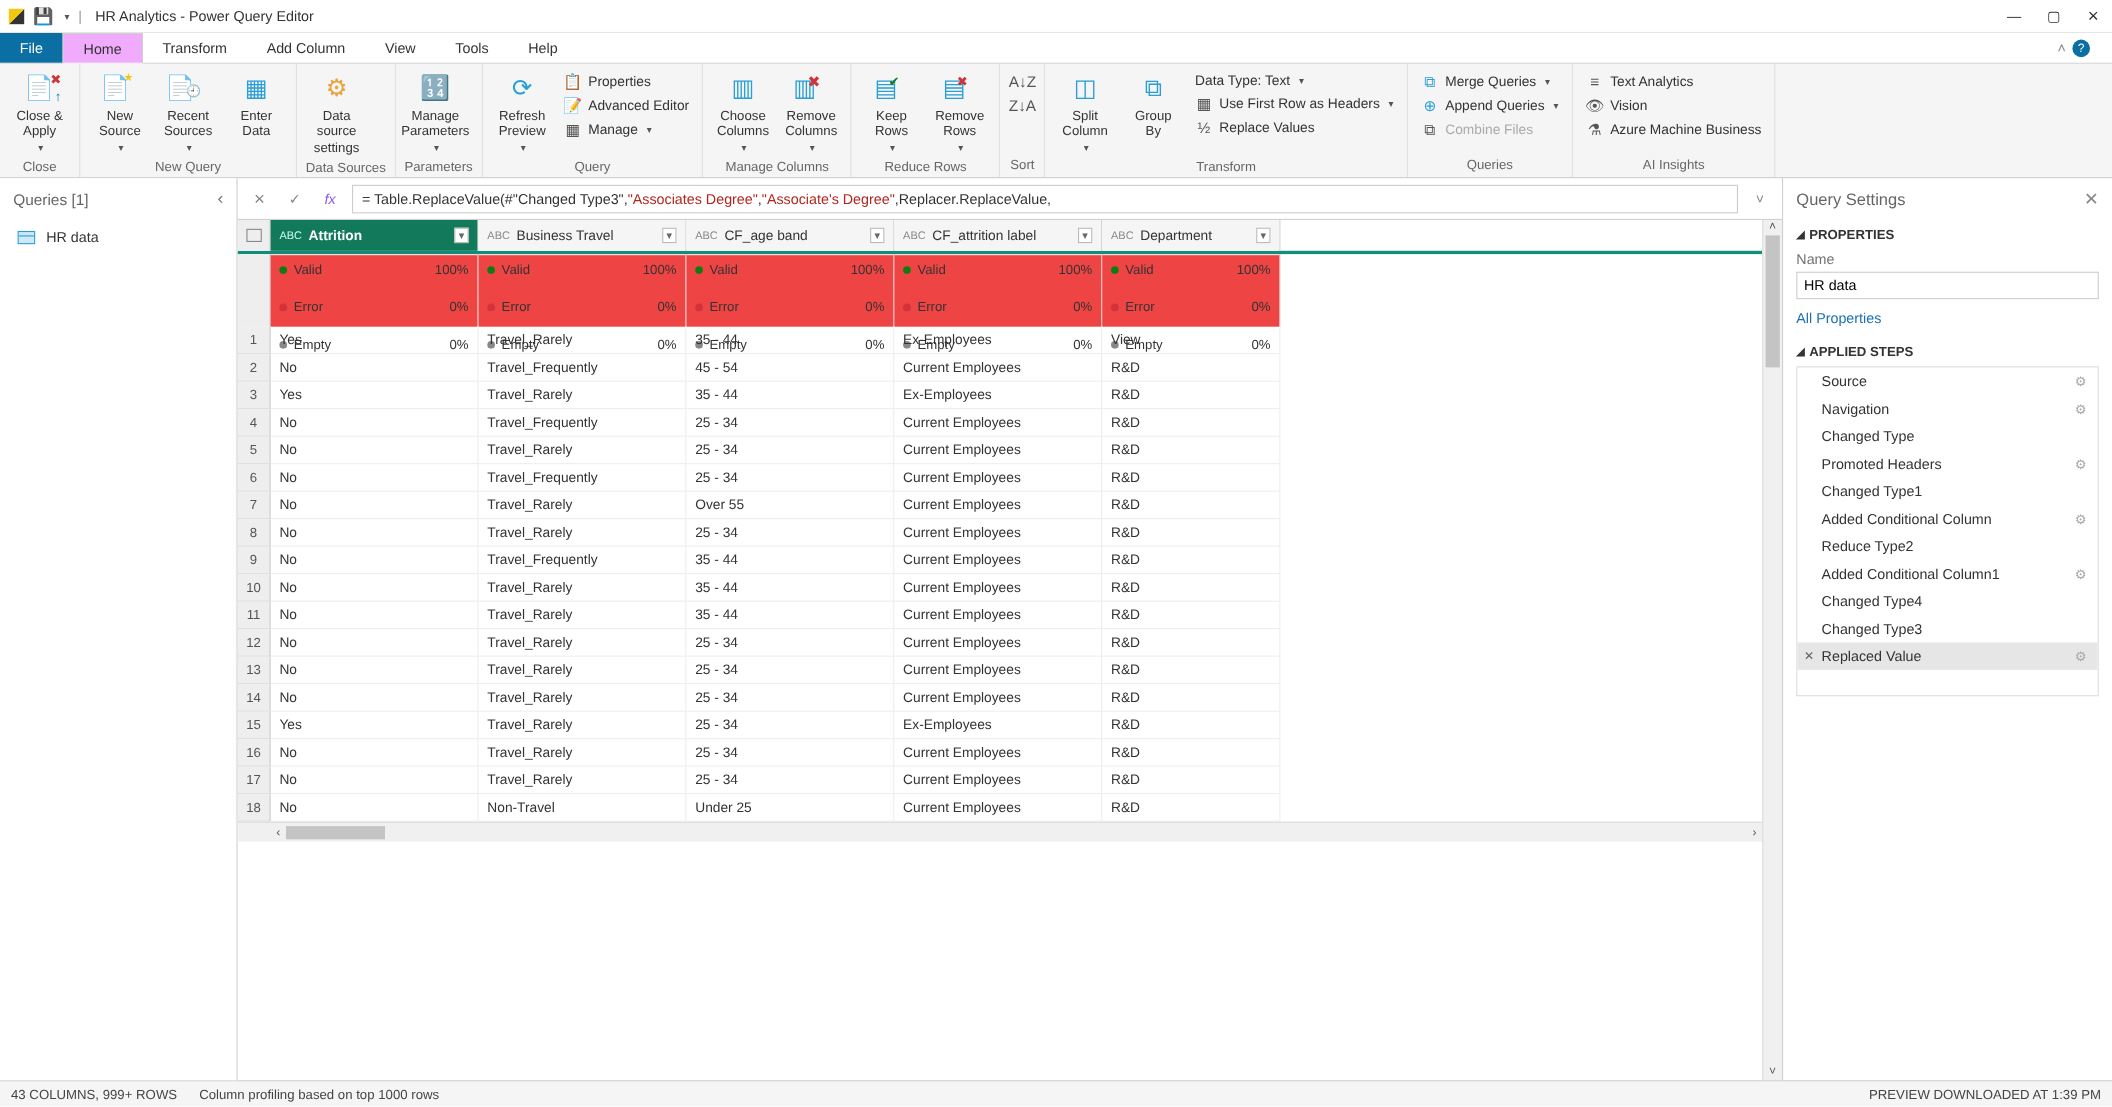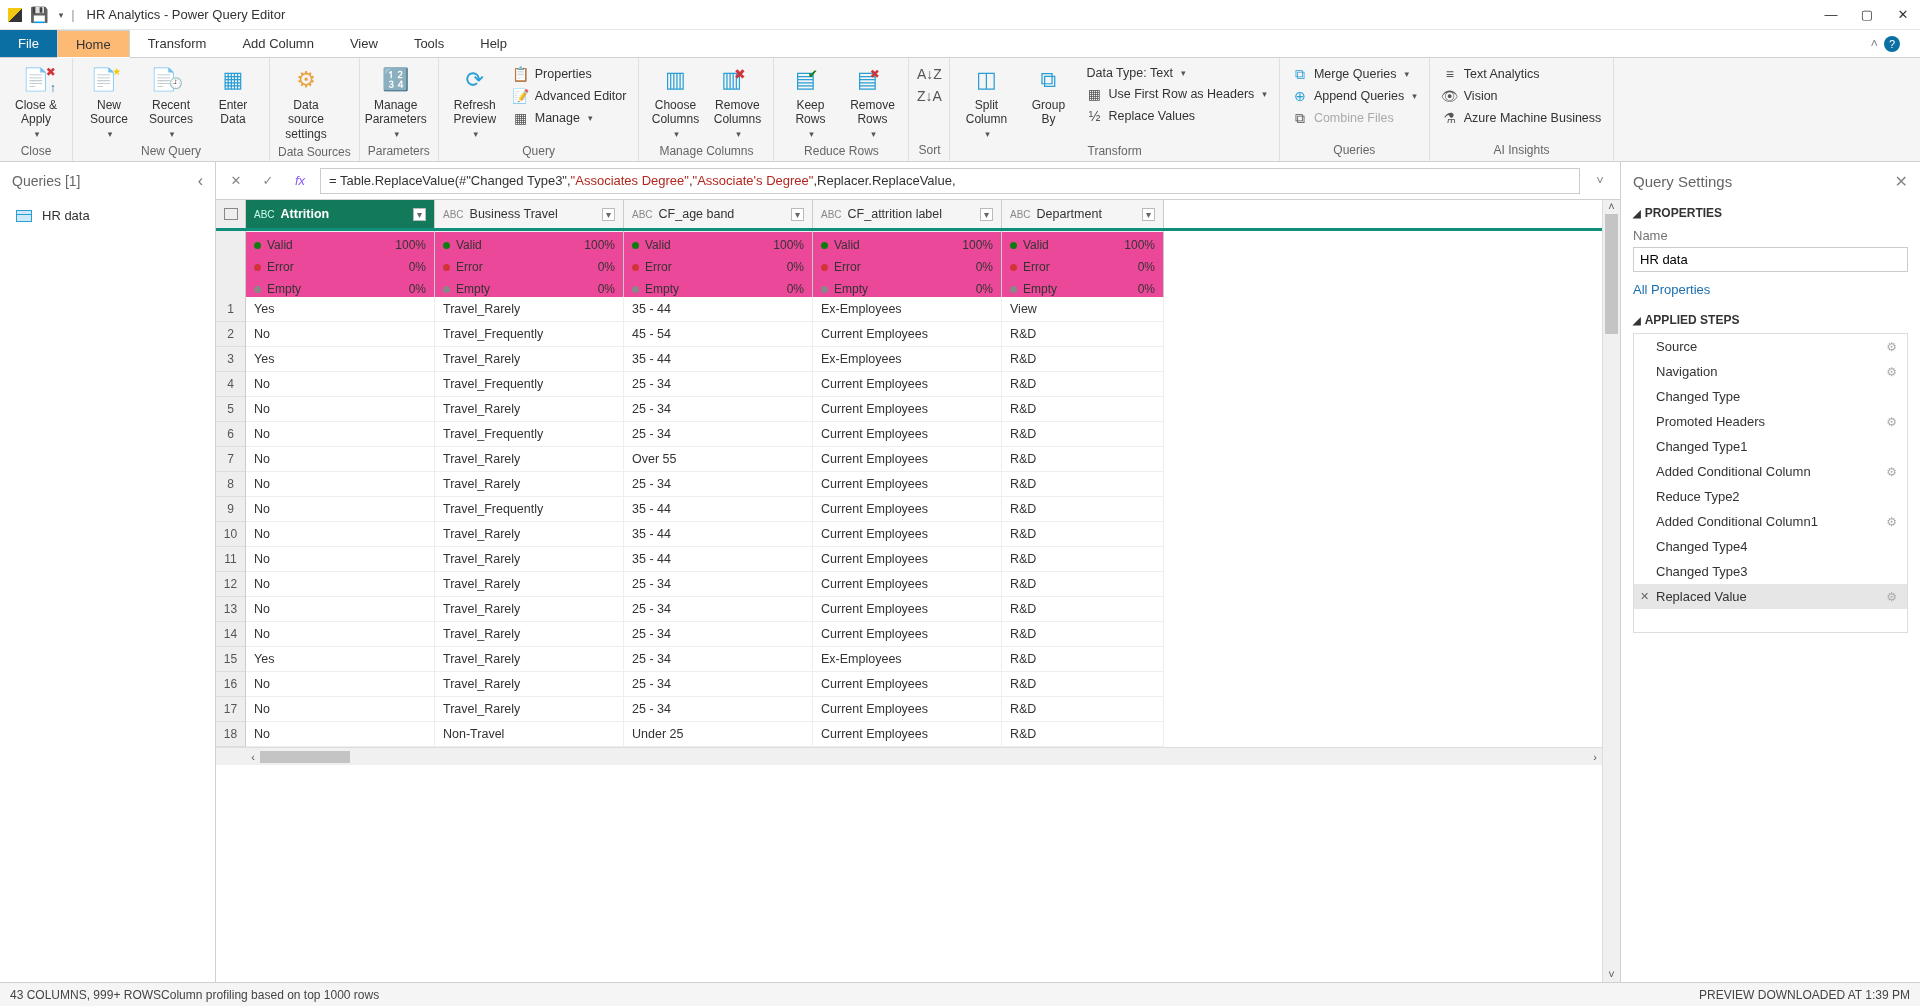--- a/index.html
+++ b/index.html
@@ -12,21 +12,21 @@
 .titlebar .save-icon { color: #6b2fb3; font-size: 15px; }
 .titlebar .sep { color: #999; }
 .titlebar .title { font-size: 13px; margin-left: 4px; }
 .titlebar .right { margin-left: auto; display: flex; gap: 18px; align-items: center; }
 .win-btn { width: 18px; height: 18px; display: flex; align-items: center; justify-content: center; cursor: pointer; }
 
 
 .ribbon-tabs { height: 28px; display: flex; align-items: stretch; background: #fff; border-bottom: 1px solid #d0d0d0; }
 .ribbon-tab { padding: 0 18px; display: flex; align-items: center; font-size: 13px; cursor: pointer; }
 .ribbon-tab.file { background: #0b6fa4; color: #fff; }
-.ribbon-tab.active { border: 1px solid #d0d0d0; border-bottom: 1px solid #fff; margin-bottom: -1px; background: #fdba74; }
+.ribbon-tab.active { border: 1px solid #d0d0d0; border-bottom: 1px solid #fff; margin-bottom: -1px; background: #f0abfc; }
 .ribbon-tabs .spacer { flex: 1; }
 .ribbon-help { padding: 0 20px; display:flex; align-items:center; gap:6px; }
 
 
 .ribbon { height: 104px; background: #f5f5f5; border-bottom: 1px solid #d0d0d0; display: flex; }
 .ribbon-group { border-right: 1px solid #e0e0e0; padding: 4px 8px 2px 8px; display: flex; flex-direction: column; }
 .ribbon-group .controls { flex: 1; display: flex; align-items: flex-start; gap: 6px; }
 .ribbon-group .label { text-align: center; font-size: 12px; color: #666; padding: 2px 0; }
 .big-btn { display: flex; flex-direction: column; align-items: center; justify-content: flex-start; width: 56px; padding: 2px 2px; cursor: pointer; font-size: 12px; text-align: center; line-height: 1.2; gap: 2px; }
 .big-btn .ic { width: 32px; height: 32px; display: flex; align-items: center; justify-content: center; font-size: 22px; color: #555; }
@@ -58,21 +58,21 @@
 .grid { display:flex; flex-direction:column; }
 .header-row { display:flex; border-bottom: 3px solid #0f8f7b; }
 .rownum-head { width:30px; background:#eee; border-right:1px solid #ccc; display:flex; align-items:center; justify-content:center; }
 .rownum-head .tbl-ic2 { width:14px; height:12px; border:1px solid #888;}
 .col { border-right:1px solid #ccc; }
 .col-head { height:28px; display:flex; align-items:center; padding:0 8px; font-size:12.5px; background:#f5f5f5; gap:6px; cursor:pointer;}
 .col-head.selected { background:#13795b; color:#fff; }
 .col-head .type-ic { font-size:10px; color:#888; }
 .col-head.selected .type-ic { color:#cfe; }
 .col-head .filter { margin-left:auto; font-size:10px; color:#666; border:1px solid #bbb; padding:0 3px; background:#fff;}
-.quality { height:66px; padding:6px 8px; font-size:12px; background:#ec4899; border-top:1px solid #eee; display:flex; flex-direction:column; gap:8px;}
+.quality { height:66px; padding:6px 8px; font-size:12px; background:#ef4444; border-top:1px solid #eee; display:flex; flex-direction:column; gap:20px;}
 .quality .qrow { display:flex; align-items:center; gap:6px;}
 .quality .dot { width:7px;height:7px;border-radius:50%; }
 .quality .pct { margin-left:auto;}
 .data-rows { }
 .data-row { display:flex; height:25px; }
 .rownum { width:30px; background:#eee; border-right:1px solid #ccc; border-bottom:1px solid #ddd; display:flex; align-items:center; justify-content:center; font-size:12px; color:#555;}
 .cell { border-right:1px solid #eee; border-bottom:1px solid #eee; padding:0 8px; display:flex; align-items:center; font-size:12.5px; overflow:hidden; white-space:nowrap;}
 .vsb { width:18px; background:#f0f0f0; border-left:1px solid #ddd; position:relative;}
 .vsb .thumb{position:absolute; left:2px; right:2px; top:14px; height:120px; background:#c4c4c4;}
 .vsb .arr{height:14px; text-align:center; font-size:11px; color:#555; cursor:pointer;}
@@ -727,15 +727,15 @@
         <div class="step selected">
           <span>Replaced Value</span>
           <span class="gear">⚙</span>
         </div>
       </div>
   </div>
 </div>
 
 <div class="statusbar">
   <span>43 COLUMNS, 999+ ROWS</span>
-  <span style="">Column profiling based on top 1000 rows</span>
+  <span style="margin-left:20px;">Column profiling based on top 1000 rows</span>
   <span class="right">PREVIEW DOWNLOADED AT 1:39 PM</span>
 </div>
 
 </body></html>

